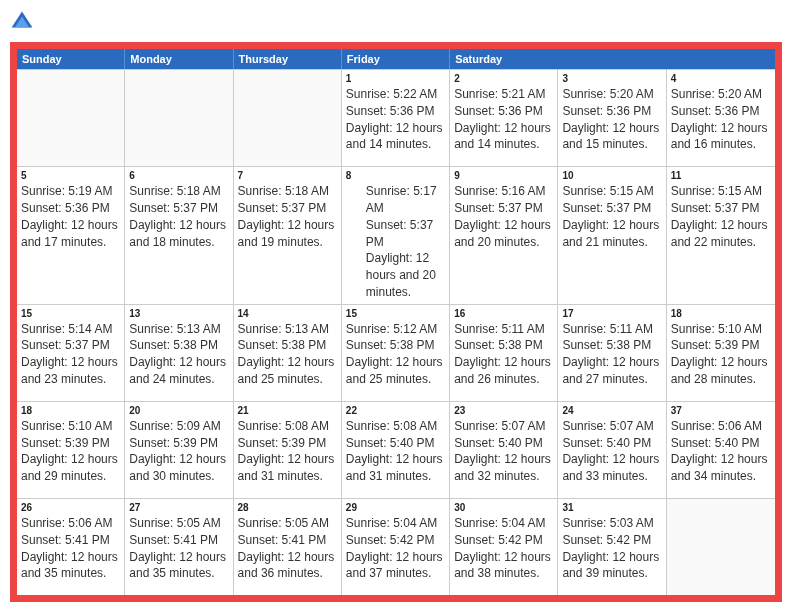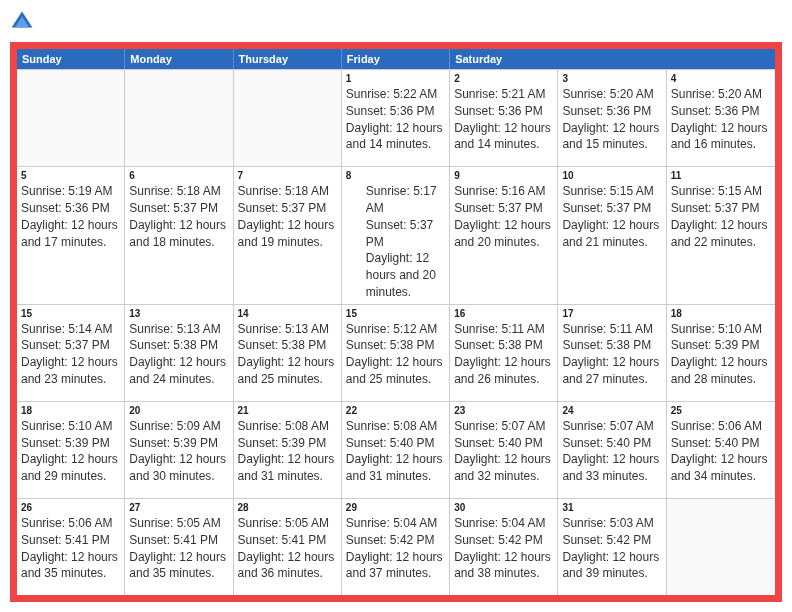--- a/index.html
+++ b/index.html
@@ -293,21 +293,21 @@
 Sunset: 5:40 PM
 Daylight: 12 hours and 32 minutes.</div>
           </div>
           <div class="cal-cell">
             <div class="cell-day">24</div>
             <div class="cell-info" style="white-space: pre-line;">Sunrise: 5:07 AM
 Sunset: 5:40 PM
 Daylight: 12 hours and 33 minutes.</div>
           </div>
           <div class="cal-cell">
-            <div class="cell-day">25</div>
+            <div class="cell-day">37</div>
             <div class="cell-info" style="white-space: pre-line;">Sunrise: 5:06 AM
 Sunset: 5:40 PM
 Daylight: 12 hours and 34 minutes.</div>
           </div>
         </div>
         <div class="cal-row">
           <div class="cal-cell">
             <div class="cell-day">26</div>
             <div class="cell-info" style="white-space: pre-line;">Sunrise: 5:06 AM
 Sunset: 5:41 PM

